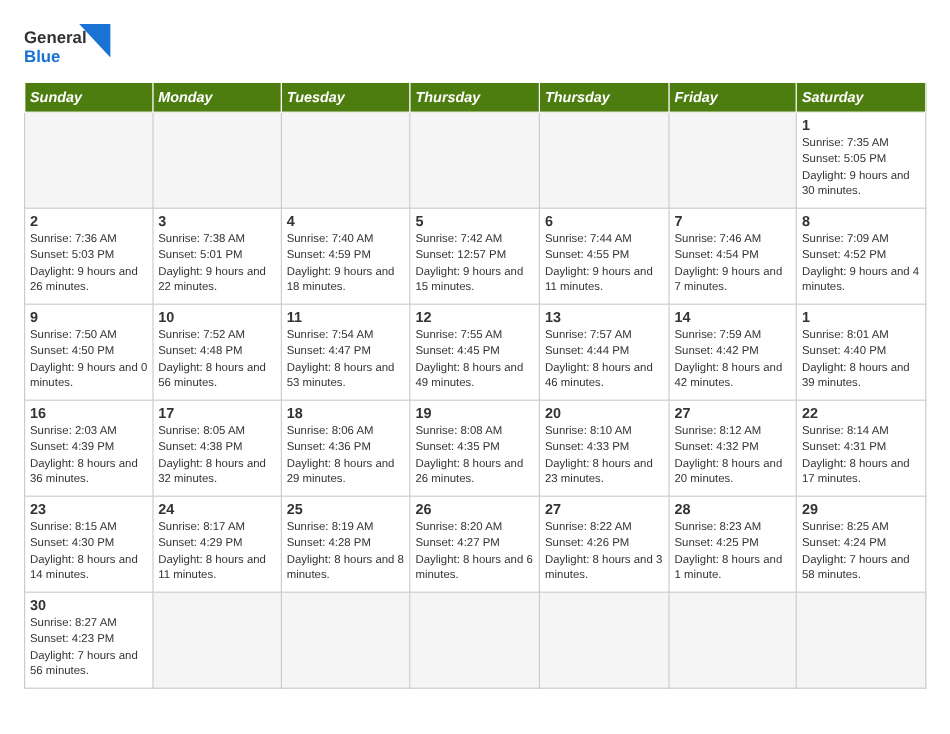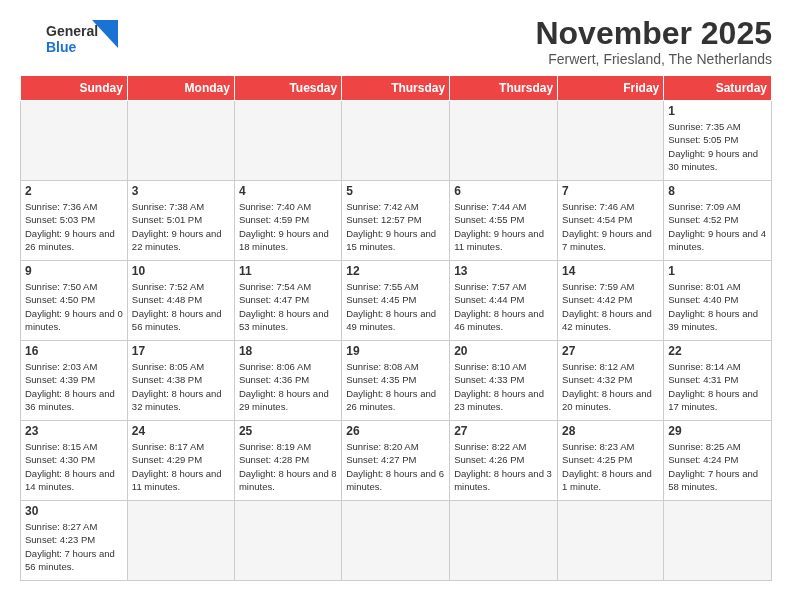--- a/index.html
+++ b/index.html
@@ -17,21 +17,20 @@
     .header-area {
       display: flex;
       justify-content: space-between;
       align-items: flex-start;
       margin-bottom: 8px;
     }
     .logo {
       display: flex;
       flex-direction: column;
       align-items: flex-end;
-      margin-left: 26px;
     }
     .title-area {
       text-align: right;
     }
     .month-title {
       font-size: 32px;
       font-weight: bold;
       color: #333;
       line-height: 1.1;
     }
@@ -39,27 +38,28 @@
       font-size: 14px;
       color: #555;
     }
     
     .calendar {
       width: 100%;
       border-collapse: collapse;
       font-size: 10px;
     }
     .calendar thead th {
-      background: #ef4444;
+      background: #4d7c0f;
       color: #fff;
       font-size: 12px;
       font-weight: bold;
       padding: 5px 4px;
-      text-align: right;
+      text-align: left;
       border: 1px solid #fff;
+      font-style: italic;
     }
     .calendar tbody td {
       border: 1px solid #ccc;
       vertical-align: top;
       padding: 3px 4px;
       width: 113px;
       height: 80px;
       background: #fff;
     }
     .calendar tbody td.empty {
@@ -90,24 +90,20 @@
     <div class="logo">
       <svg width="90" height="44" viewBox="0 0 90 44">
 
         <polygon points="46,4 72,4 72,32" fill="#1a73d4"></polygon>
 
         <text x="0" y="20" font-family="Arial" font-size="14" font-weight="bold" fill="#333">General</text>
         <text x="0" y="36" font-family="Arial" font-size="14" font-weight="bold" fill="#1a73d4">Blue</text>
       </svg>
     </div>
 
-    <div class="title-area">
-      <div class="month-title">November 2025</div>
-      <div class="location-title">Ferwert, Friesland, The Netherlands</div>
-    </div>
   </div>
 
   <table class="calendar">
     <thead>
       <tr>
         <th>Sunday</th>
         <th>Monday</th>
         <th>Tuesday</th>
         <th>Thursday</th>
         <th>Thursday</th>

